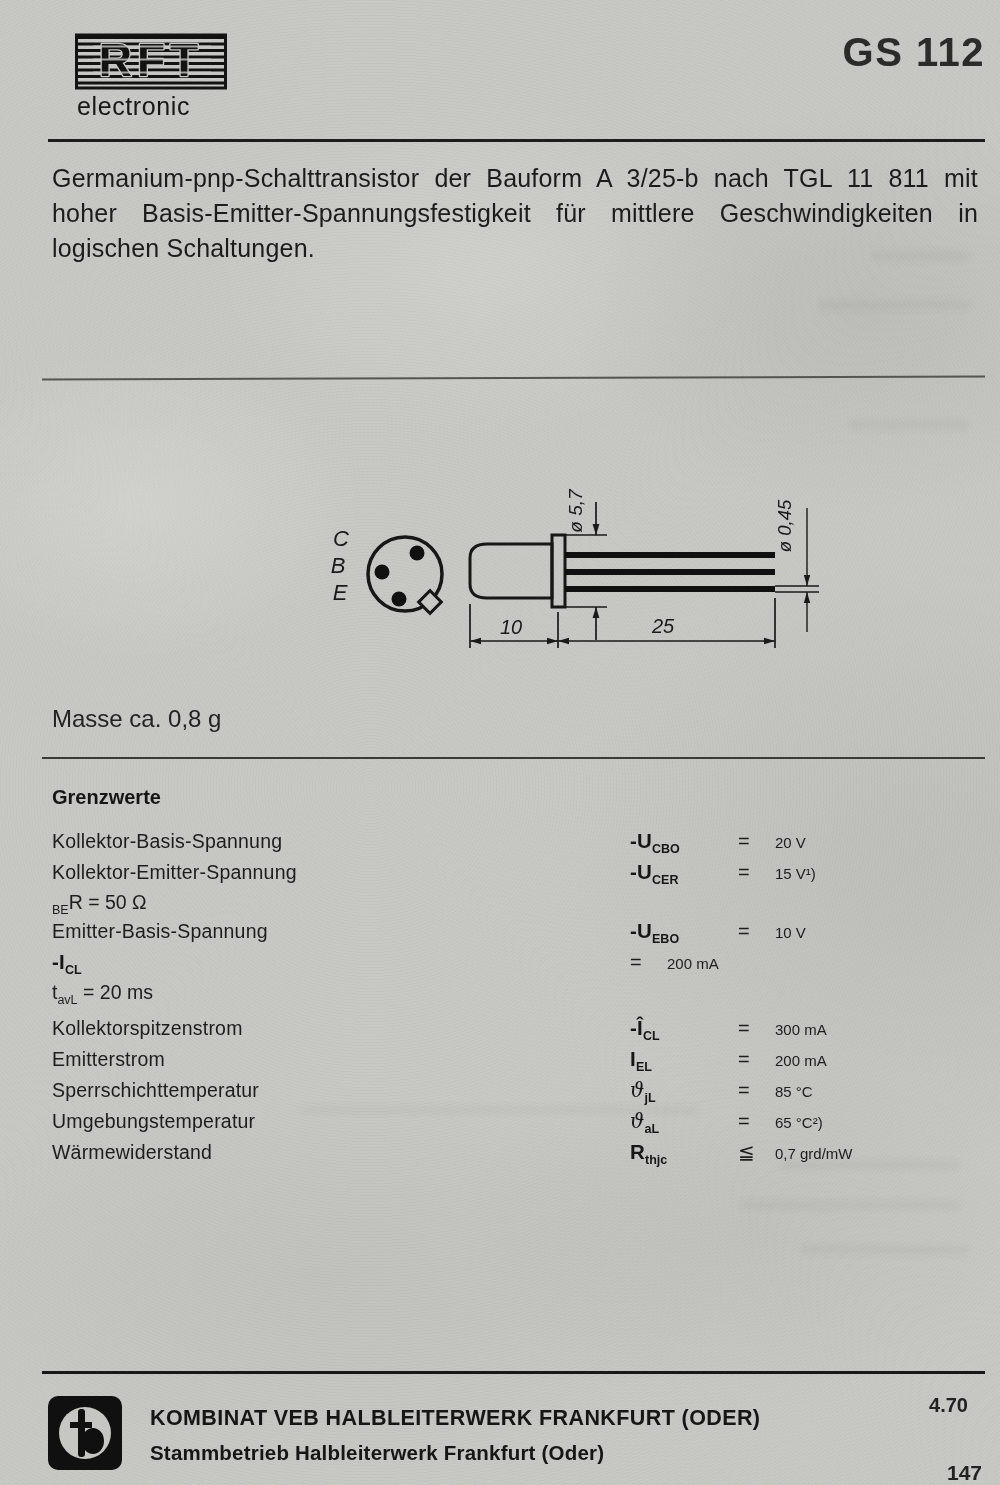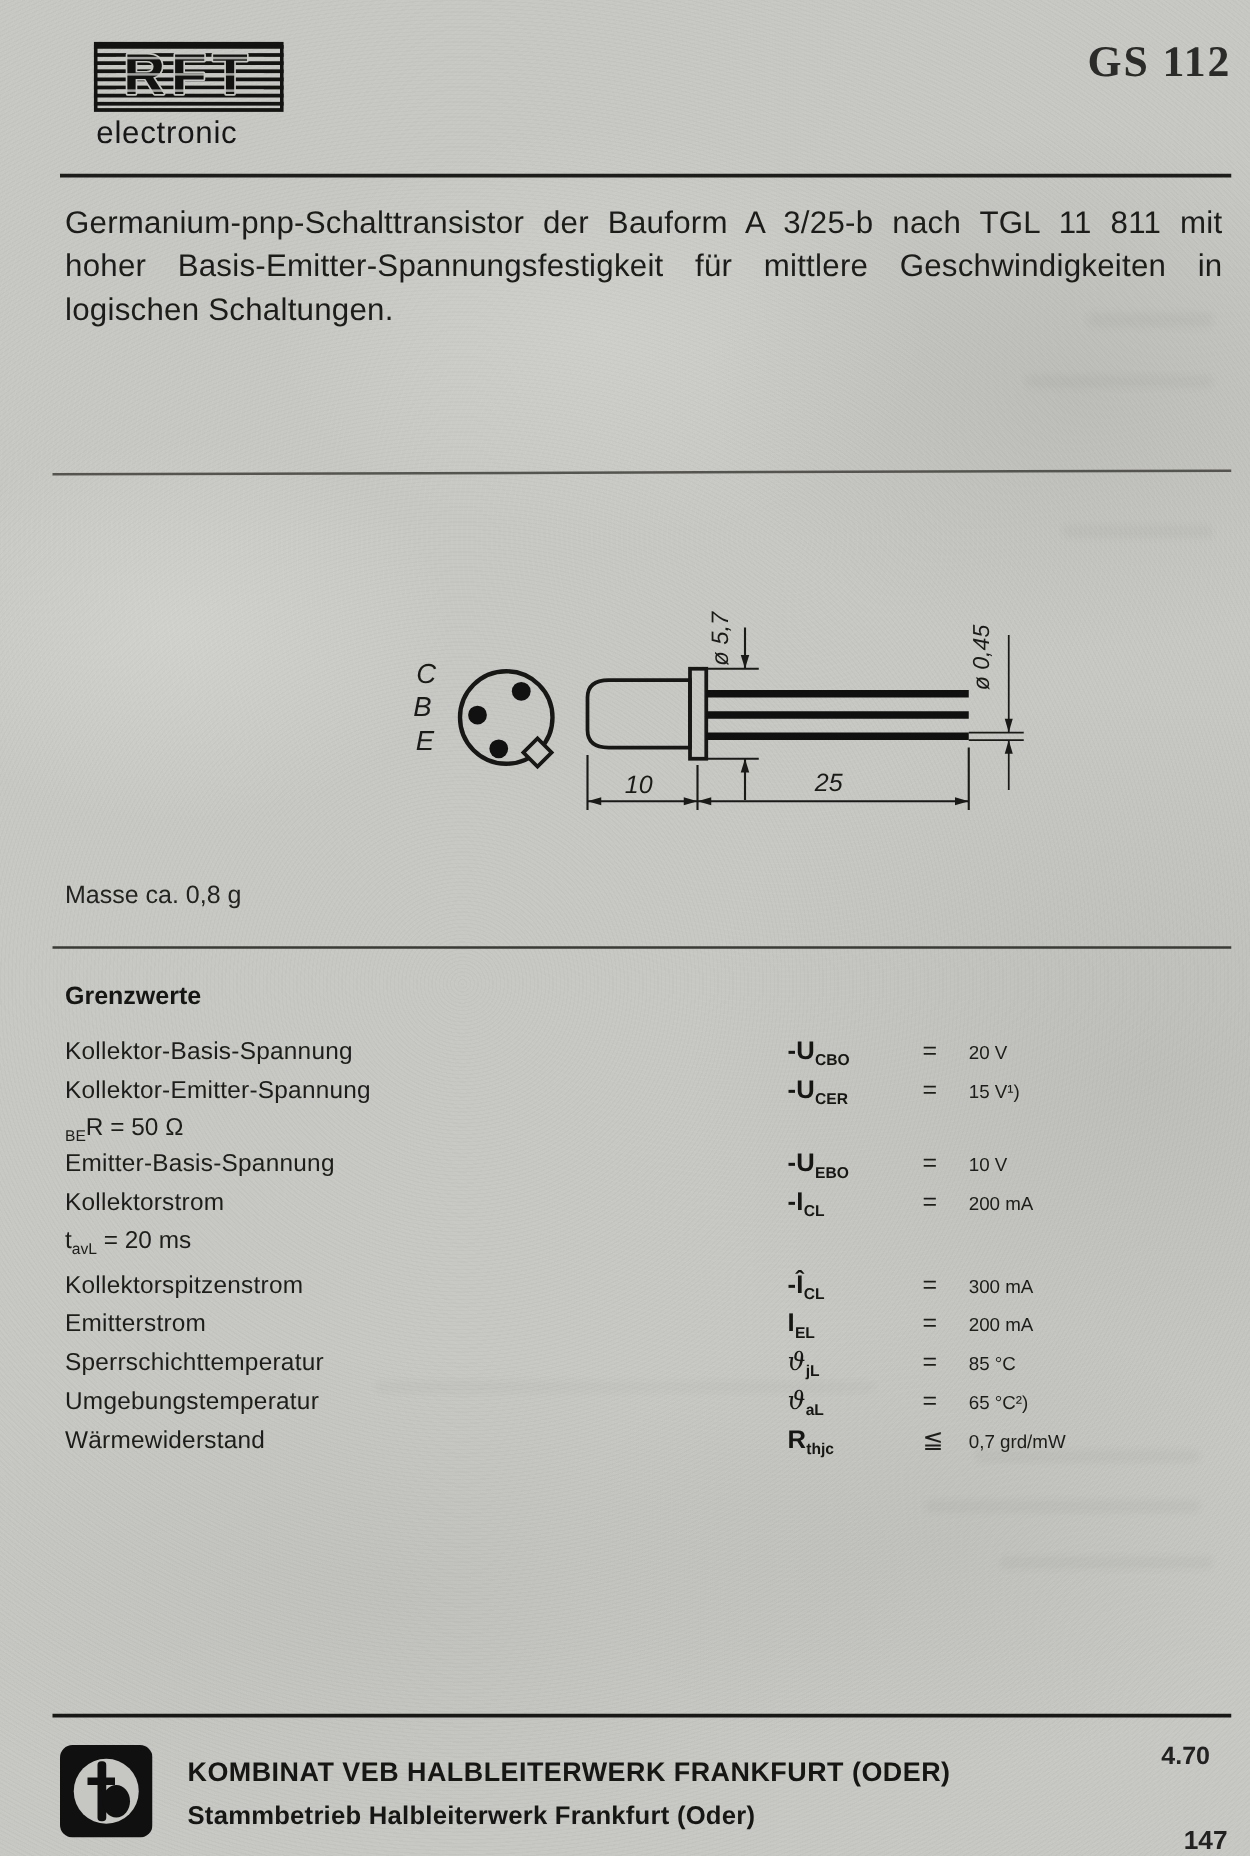--- a/index.html
+++ b/index.html
@@ -20,38 +20,38 @@
       radial-gradient(ellipse 380px 240px at 48% 18%, rgba(238,238,230,.18), transparent 70%),
       repeating-radial-gradient(circle at 37% 53%, rgba(0,0,0,0.018) 0 1px, transparent 1px 3px),
       repeating-radial-gradient(circle at 63% 29%, rgba(255,255,255,0.03) 0 1px, transparent 1px 4px);
     overflow:hidden;
   }
   .abs { position:absolute; }
 
   
   .brand-logo { left:75px; top:33px; width:152px; height:57px; }
   .brand-sub { left:77px; top:92px; font-size:25px; letter-spacing:.6px; color:#171717; }
-  .part-number { right:15px; top:30px; font-size:35px; font-weight:700; letter-spacing:1.5px; color:#2b2b29;font-family:Liberation Serif, serif; }
+  .part-number { right:15px; top:30px; font-size:40px; font-weight:700; letter-spacing:1.5px; color:#2b2b29; }
 
   
   .rule { position:absolute; background:#1d1d1b; }
   .rule-1 { left:48px; top:139px; width:937px; height:3px; }
   .rule-2 { left:42px; top:377px; width:943px; height:2px; background:#55544e; transform:rotate(-0.18deg); }
   .rule-3 { left:42px; top:757px; width:943px; height:2px; background:#3a3a36; }
   .rule-4 { left:42px; top:1371px; width:943px; height:3px; background:#181816; }
 
   .description {
     left:52px; top:161px; width:926px;
     font-size:25px; font-weight:400; line-height:35px;
     text-align:justify; letter-spacing:.2px; color:#1c1c1a;
   }
 
   .pkg-drawing { left:295px; top:462px; width:545px; height:205px; }
 
-  .mass-note { left:52px; top:705px; font-size:20px; color:#232321; }
+  .mass-note { left:52px; top:705px; font-size:24px; color:#232321; }
   .limits-title { left:52px; top:786px; font-size:20px; font-weight:700; color:#161614; }
 
   
   .limits { left:52px; top:826px; width:830px; font-size:19.5px; color:#1d1d1b; }
   .lrow { display:grid; grid-template-columns:578px 108px 1fr; align-items:baseline; line-height:29px; }
   .lrow .label { letter-spacing:.2px; }
   .lrow .cond { grid-column:1 / 2; line-height:28px; }
   .gap7 { margin-top:7px; }
   .sym { font-weight:700; font-size:20.5px; letter-spacing:.2px; color:#161614; }
   .sym sub, .cond sub { font-size:12.5px; font-weight:700; line-height:0; letter-spacing:0; }
@@ -187,21 +187,20 @@
       <span class="cond"><sub>BE</sub><span>R</span> <span>= 50 Ω</span></span>
     </div>
 
     <div class="lrow">
       <span class="label">Emitter-Basis-Spannung</span>
       <span class="sym"><span class="sym-main">-U</span><sub>EBO</sub></span>
       <span><span class="rel">=</span><span class="val">10 V</span></span>
     </div>
 
     <div class="lrow">
-      <span class="label">Kollektorstrom</span>
       <span class="sym"><span class="sym-main">-I</span><sub>CL</sub></span>
       <span><span class="rel">=</span><span class="val">200 mA</span></span>
       <span class="cond"><span>t</span><sub>avL</sub> <span>= 20 ms</span></span>
     </div>
 
     <div class="lrow gap7">
       <span class="label">Kollektorspitzenstrom</span>
       <span class="sym"><span class="sym-main">-Î</span><sub>CL</sub></span>
       <span><span class="rel">=</span><span class="val">300 mA</span></span>
     </div>

